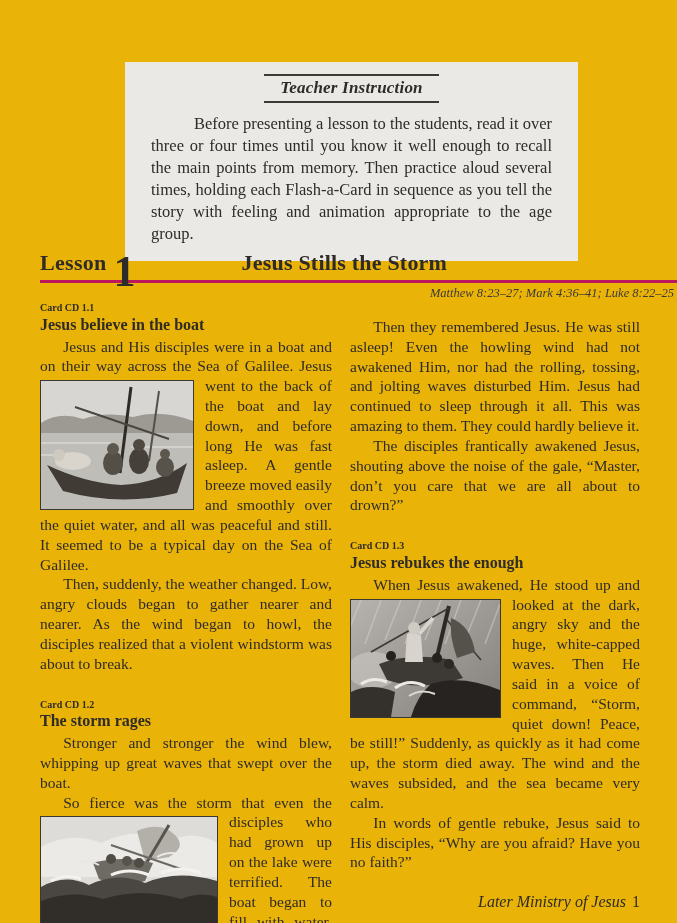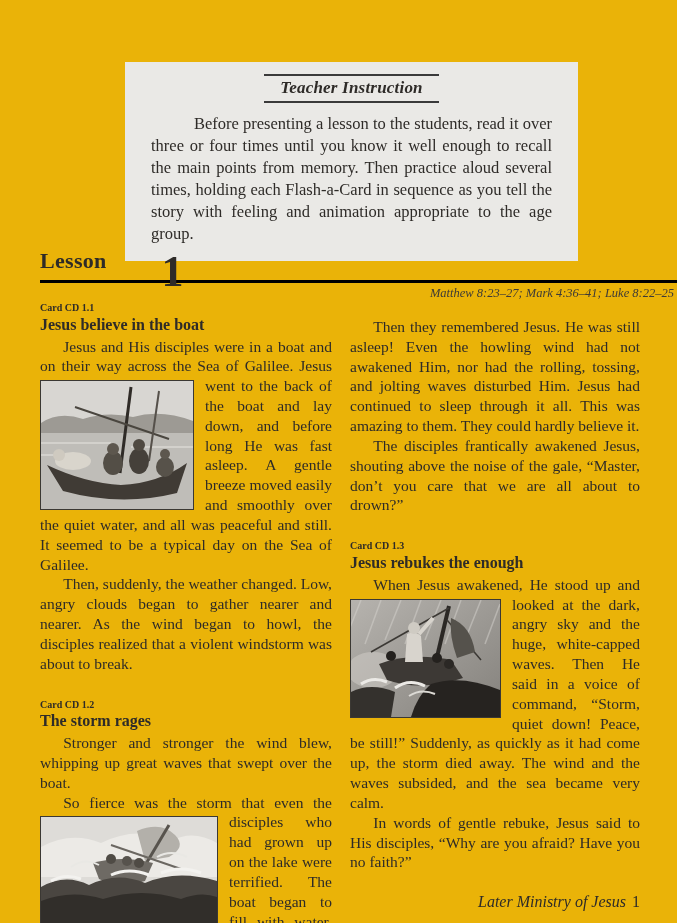--- a/index.html
+++ b/index.html
@@ -29,24 +29,23 @@
   .ti-body {
     margin:10px 0 0 0;
     font-size:16.5px; line-height:1.33;
     text-align:justify; text-indent:2.6em;
   }
   
   .lesson-header {
     position:absolute; left:40px; top:248px; width:637px;
   }
   .lesson-rule-row {
-    display:flex; align-items:flex-start;
-    border-bottom:3px solid #000000;
+    display:flex; align-items:center;
+    border-bottom:3px solid #be185d;
     padding-bottom:1px;
-    gap:48px;
   }
   .lesson-word { font-size:22px; font-weight:bold; letter-spacing:.3px; }
   .lesson-num {
     font-size:44px; font-weight:bold; line-height:.7;
     margin-left:7px; position:relative; transform:translateY(9px);
   }
   .lesson-title { font-size:22px; font-weight:bold; margin-left:106px; letter-spacing:.2px; }
   .scripture {
     text-align:right; padding-right:3px; margin-top:3px;
     font-style:italic; font-size:12.5px; color:#3d3a37;
@@ -91,20 +90,21 @@
     <div class="ti-title-wrap">
       <span class="ti-title">Teacher Instruction</span>
     </div>
     <p class="ti-body">Before presenting a lesson to the students, read it over three or four times until you know it well enough to recall the main points from memory.  Then practice aloud several times, holding each Flash-a-Card in sequence as you tell the story with feeling and animation appropriate to the age group.</p>
   </div>
 
   <div class="lesson-header">
     <div class="lesson-rule-row">
       <span class="lesson-word">Lesson</span>
       <span class="lesson-num">1</span>
+      <span class="lesson-title">Jesus Stills the Storm</span>
     </div>
     <div class="scripture">Matthew 8:23–27; Mark 4:36–41; Luke 8:22–25</div>
   </div>
 
   <div class="columns">
 
     <div class="col col-left">
 
       <div class="card">
         <div class="card-label">Card CD 1.1</div>

